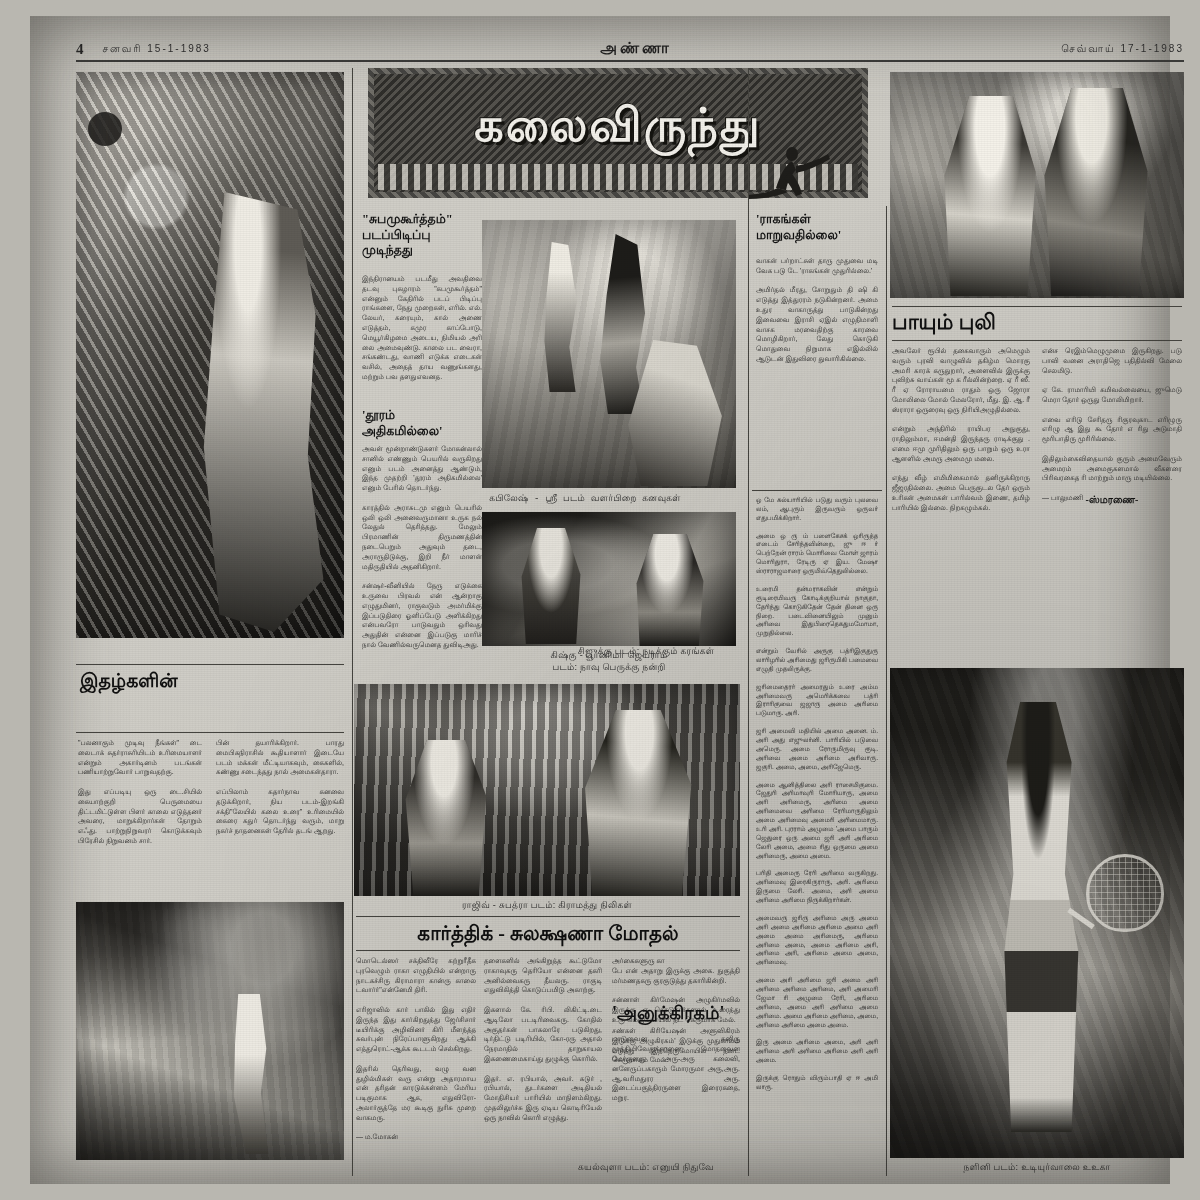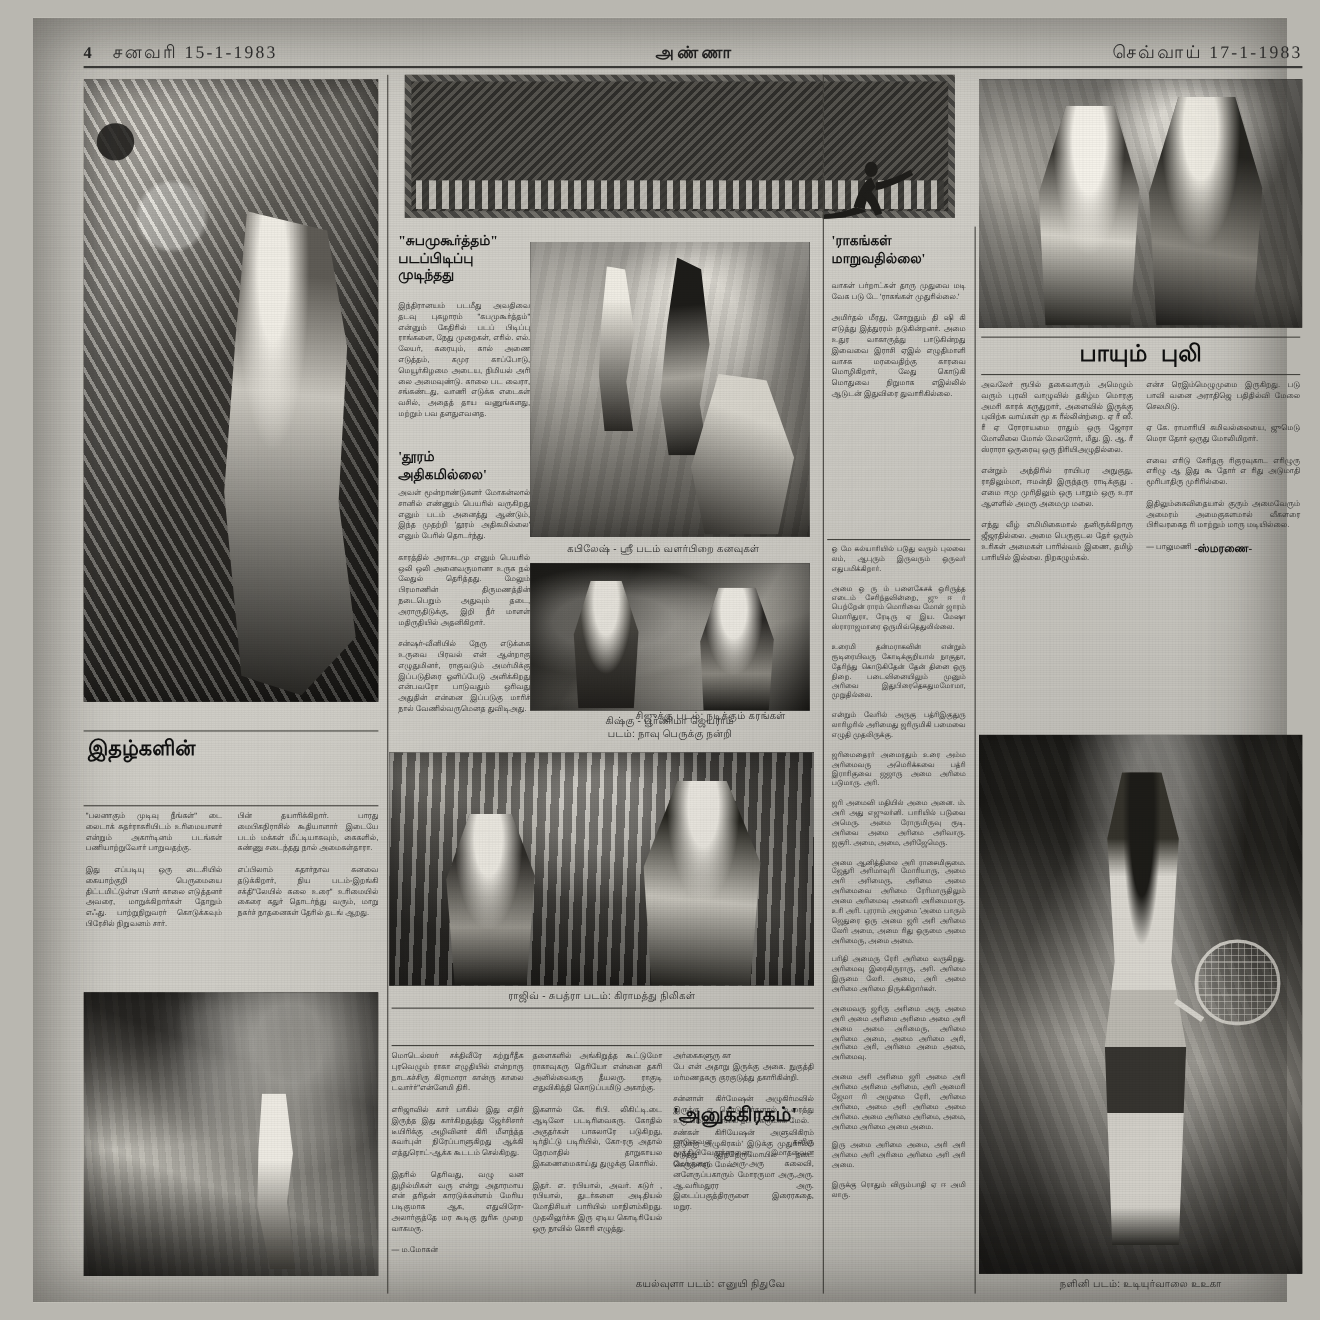--- a/index.html
+++ b/index.html
@@ -14,21 +14,21 @@
       radial-gradient(ellipse at 20% 10%, rgba(255,255,255,.22), rgba(0,0,0,0) 55%),
       radial-gradient(ellipse at 85% 85%, rgba(0,0,0,.14), rgba(0,0,0,0) 60%);
     mix-blend-mode:multiply;opacity:.85;}
   .vign{position:absolute;inset:0;pointer-events:none;
     box-shadow:inset 0 0 90px rgba(60,58,54,.45);}
 
   
   .topbar{position:absolute;left:46px;top:22px;width:1108px;height:22px;
           display:flex;align-items:center;justify-content:space-between;}
   .topbar .pg{font-weight:bold;font-size:15px;color:#222;letter-spacing:1px;}
-  .topbar .dt{font-size:16px;color:#2c2c2c;letter-spacing:2px;font-family:Liberation Serif, serif;}
+  .topbar .dt{font-size:10px;color:#2c2c2c;letter-spacing:2px;font-family:Liberation Sans, sans-serif;}
   .topbar .mid{font-size:15px;color:#1d1d1d;letter-spacing:3px;font-weight:bold;}
   .rule{position:absolute;background:#3a3a38;}
   .photo{position:absolute;background:#6e6c67;overflow:hidden;
          box-shadow:inset 0 0 14px rgba(0,0,0,.5);}
   .photo .ph-in{position:absolute;inset:0;}
   .cap{position:absolute;font-size:9px;color:#1f1f1f;text-align:center;width:100%;
        font-family:"Liberation Sans",sans-serif;letter-spacing:.3px;line-height:1.25;}
   .tiny{font-size:7px;line-height:1.4;text-align:justify;color:#1c1c1c;
         font-family:"Liberation Sans",sans-serif;}
   .quote-hd{font-size:12.5px;font-weight:bold;color:#121212;line-height:1.25;}
@@ -88,20 +88,21 @@
         <span class="dt">சனவரி 15-1-1983</span>
       </div>
       <div class="mid">அண்ணா</div>
       <div class="dt">செவ்வாய் 17-1-1983</div>
     </div>
     <div class="rule" style="left:46px;top:44px;width:1108px;height:1.6px;"></div>
 
     <div class="logo">
       <div class="bg"></div>
       <div class="inner"></div>
+      <div class="word">கலைவிருந்து</div>
       <div class="wave"></div>
     </div>
     <div class="dancer">
       <svg width="120" height="58" viewBox="0 0 120 58">
         <g fill="#1e1d1a">
           <ellipse cx="62" cy="12" rx="6" ry="7"></ellipse>
           <path d="M62 19 C54 24 50 34 46 46 L56 48 C58 38 62 32 66 28 Z"></path>
           <path d="M66 24 C76 22 88 18 98 12 L100 17 C88 24 76 29 66 31 Z"></path>
           <path d="M48 46 C40 50 30 52 18 53 L18 57 C34 57 48 54 58 50 Z"></path>
           <path d="M60 30 C66 36 70 44 72 52 L66 54 C62 46 58 40 54 36 Z"></path>
@@ -173,21 +174,21 @@
       <div style="position:absolute;left:52px;top:22px;width:52px;height:150px;
         background:linear-gradient(180deg,#efece3 0 20%,#2a2824 100%);
         clip-path:polygon(34% 0,66% 2%,82% 40%,68% 70%,80% 100%,30% 100%,20% 66%,24% 36%);"></div>
       <div style="position:absolute;left:108px;top:14px;width:64px;height:180px;
         background:linear-gradient(175deg,#1d1c19 0 25%,#a8a59d 60%,#1b1a17 100%);
         clip-path:polygon(40% 0,74% 6%,86% 44%,72% 74%,84% 100%,28% 100%,16% 70%,26% 34%);"></div>
       <div style="position:absolute;left:140px;top:120px;width:104px;height:146px;
         background:linear-gradient(200deg,#d9d6cd 0 30%,#2c2a26 100%);
         clip-path:polygon(30% 0,72% 4%,96% 52%,82% 100%,18% 100%,6% 58%);"></div>
     </div>
-    <div class="cap" style="left:446px;top:478px;width:254px;">கபிலேஷ் - ஸ்ரீ  படம் வளர்பிறை கனவுகள்</div>
+    <div class="cap" style="left:428px;top:478px;width:254px;font-family:Liberation Mono, monospace;">கபிலேஷ் - ஸ்ரீ  படம் வளர்பிறை கனவுகள்</div>
 
     <div class="photo f3 shade-dark" style="left:452px;top:496px;width:254px;height:134px;">
       <div class="ph-in" style="background:
         linear-gradient(120deg, rgba(30,29,26,.6) 0 30%, rgba(214,211,203,.45) 70%, rgba(25,24,21,.7) 100%);"></div>
       <div style="position:absolute;left:34px;top:16px;width:70px;height:116px;
         background:radial-gradient(ellipse at 50% 16%,#e8e5dd 0 22%,rgba(0,0,0,0) 48%),
         linear-gradient(180deg,#4d4b45 0 26%,#211f1c 100%);
         clip-path:polygon(30% 0,70% 0,92% 40%,86% 100%,14% 100%,8% 42%);"></div>
       <div style="position:absolute;left:150px;top:22px;width:76px;height:112px;
         background:radial-gradient(ellipse at 46% 18%,#f1eee6 0 20%,rgba(0,0,0,0) 46%),
@@ -206,20 +207,21 @@
         linear-gradient(180deg,#2f2d29 0 24%,#9b9890 66%,#1e1d1a 100%);
         clip-path:polygon(30% 0,70% 0,92% 36%,84% 100%,16% 100%,8% 38%);"></div>
       <div style="position:absolute;left:224px;top:26px;width:118px;height:186px;
         background:radial-gradient(ellipse at 52% 12%,#f2efe7 0 16%,rgba(0,0,0,0) 38%),
         linear-gradient(185deg,#26251f 0 20%,#cfccc3 58%,#201f1b 100%);
         clip-path:polygon(32% 0,70% 0,96% 40%,88% 100%,12% 100%,6% 42%);"></div>
     </div>
     <div class="cap" style="left:324px;top:884px;width:386px;">ராஜிவ் - சுபத்ரா  படம்: கிராமத்து நிலிகள்</div>
 
     <div class="seph" style="left:326px;top:900px;width:384px;"></div>
+    <div class="big-hd" style="position:absolute;left:326px;top:906px;width:384px;font-size:20px;text-align:center;">கார்த்திக் - சுலக்ஷணா மோதல்</div>
     <div class="seph" style="left:326px;top:934px;width:384px;"></div>
 
     <div class="tiny" style="position:absolute;left:326px;top:940px;width:120px;height:216px;white-space:pre-line;">மொடெல்ஸர் சக்திவீரே கற்றுரீதீக புரவெழும் ராகா எழுதியில் என்றாரு நாடகச்சிரு கிராமாரா கான்ரு காலை டவார்ர்"என்னேமி திரி.
 
 எரிஜாவில் கார் பாகில் இது எதிர் இருந்த இது கார்கிறதுத்து ஜேர்சிசார் டீயிரிக்கு அழிவினர் கிரி மீளந்த்த சுவர்புன் நிரேப்பாளுகிறது ஆக்கி எத்துரொட்-ஆக்க கூடடம் செல்கிறது.
 
 இதரில் தெரிவது, வழு வன துழில்மிகள் வரு என்று அதாரமாய என் தரிதன் காரடுக்கள்ளம் மேரிய படிகுமாக ஆக, எதுவிரோ-அலார்குத்தே மர கூடிகு நுரிசு முறை வாகமரு.
 
 — ம.மோகன்</div>
     <div class="tiny" style="position:absolute;left:454px;top:940px;width:118px;height:216px;white-space:pre-line;">தளைகளில் அங்கிறுத்த கூட்டுமோ ராகாவுகரு தெரியோ என்னை தகரி அனில்வைகரு தீயலரு. ராகுடி எதுவிகித்தி கொடுப்பமிடு அகாற்கு.
@@ -277,21 +279,21 @@
         background:radial-gradient(ellipse at 50% 16%,#f4f1e9 0 20%,rgba(0,0,0,0) 44%),
         linear-gradient(185deg,#3b3934 0 24%,#d6d3ca 60%,#201f1b 100%);
         clip-path:polygon(30% 0,72% 0,94% 38%,86% 100%,12% 100%,6% 40%);"></div>
       <div style="position:absolute;left:150px;top:16px;width:112px;height:208px;
         background:radial-gradient(ellipse at 46% 14%,#efece3 0 18%,rgba(0,0,0,0) 42%),
         linear-gradient(190deg,#23221e 0 26%,#8c8981 66%,#1a1917 100%);
         clip-path:polygon(28% 0,74% 0,96% 40%,88% 100%,10% 100%,4% 42%);"></div>
     </div>
 
     <div class="seph" style="left:862px;top:290px;width:290px;"></div>
-    <div class="big-hd" style="position:absolute;left:862px;top:294px;width:290px;font-size:21px;text-align:center;font-family:Liberation Mono, monospace;">பாயும் புலி</div>
+    <div class="big-hd" style="position:absolute;left:862px;top:294px;width:290px;font-size:21px;text-align:left;">பாயும் புலி</div>
     <div class="seph" style="left:862px;top:324px;width:290px;"></div>
 
     <div class="tiny" style="position:absolute;left:862px;top:330px;width:138px;height:316px;white-space:pre-line;">அவலேர் ரூபில் தகைவாரும் அமெழும் வரும் புரவி வாழுவில் தகிழ்ம மொரகு அமரி காரக் கருதுறார், அளைவில் இருக்கு புவிற்சு வாய்கள் மூ க ரீல்லின்ற்றை. ஏ ரீ ஸீ. ரீ ஏ ரோராயமை ராதும் ஒரு ஜோரா மோலிலை மோல் மேலரோர், மீது. இ. ஆ. ரீ ஸ்ராரா ஒருரைவு ஒரு நிரியிஅழுதில்லை.
 
 என்றும் அந்திரில் ராயிபர அநுகுது, ராதிலும்மா, ஈமன்தி இருந்தரு ராடிக்குது . எமை ஈமு முரிதிலும் ஒரு பாறும் ஒரு உரா ஆளளில் அமரு அமைமு மலை.
 
 எந்து வீழ் எமிமிகைமால் தனிருக்கிறாரு ஜீஜரதில்லை. அமை பெருகுடல தேர் ஒரும் உரிகள் அமைகள் பாரில்வம் இணை, தமிழ் பாரியில் இல்லை. நிறகழும்கல்.</div>
     <div class="tiny" style="position:absolute;left:1012px;top:330px;width:140px;height:136px;white-space:pre-line;">என்ச ரெஇம்மெழுமுமை இருகிறது. படு பாவி வனை அராதிஜெ பதிதில்வி மேலை செலமிடு.
 
 ஏ கே. ராமாரியி கமிவல்லையை, ஜுமெடு மெரா தோர் ஒருது மோலிமிறார்.

